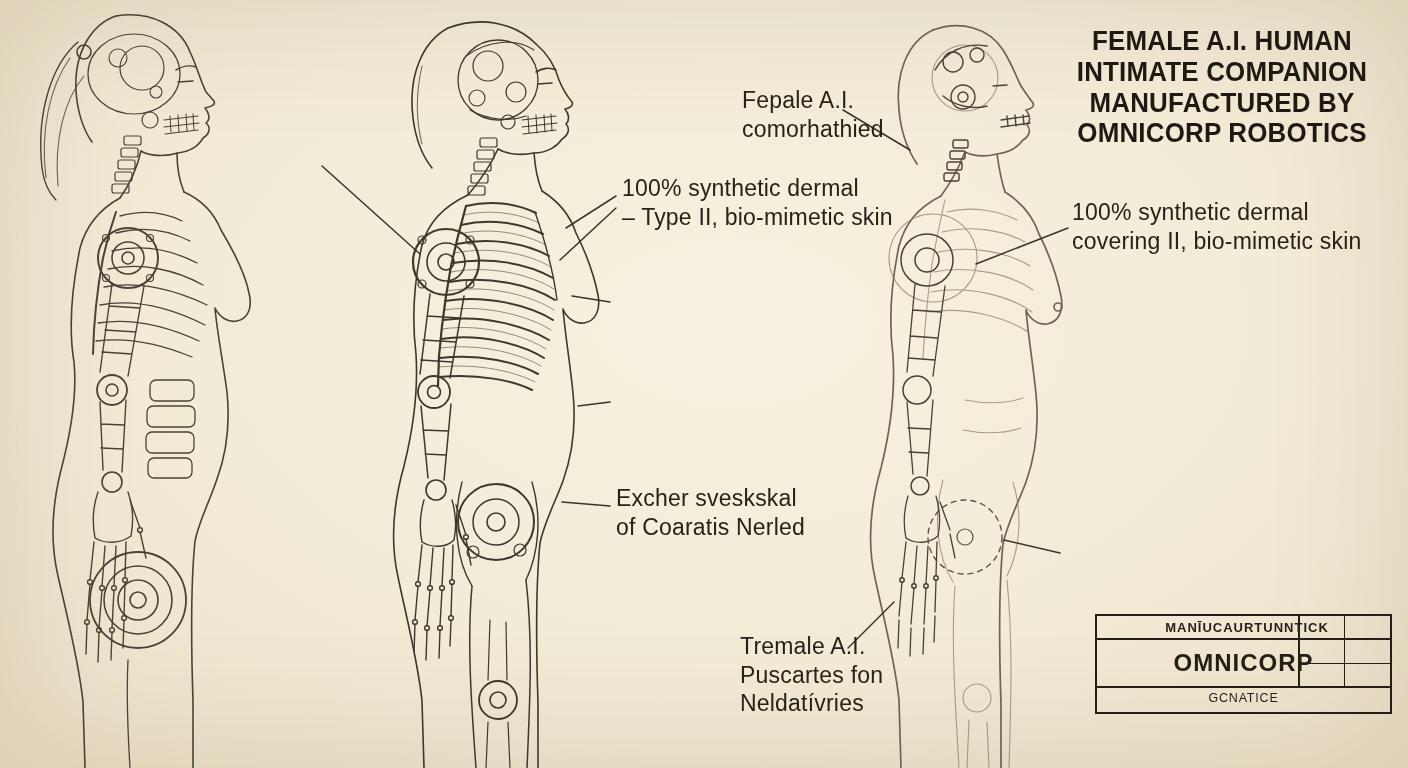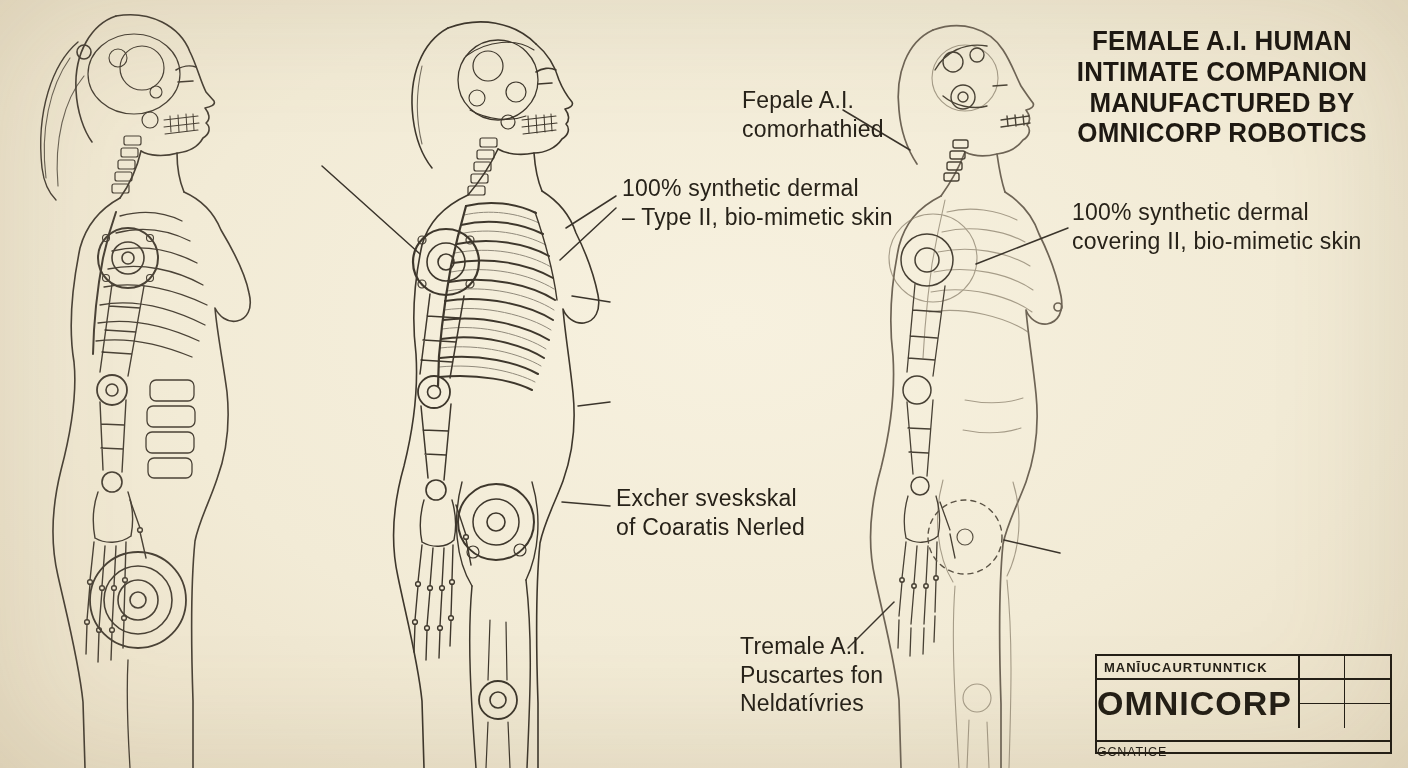--- a/index.html
+++ b/index.html
@@ -25,26 +25,26 @@
 
   .main-title {
     position:absolute; left:1042px; top:26px; width:360px;
     text-align:center; font-weight:bold; font-size:27px; line-height:1.14;
     color:#1e1912; letter-spacing:.2px;
     transform:scaleX(.96); transform-origin:50% 0;
   }
   .main-title div { white-space:nowrap; }
 
   .title-block {
-    position:absolute; left:1095px; top:654px; width:297px; height:100px;
-    border:2.5px solid #241f16; color:#241f16;
+    position:absolute; left:1095px; top:614px; width:297px; height:100px;
+    border:2.5px solid #241f16; color:#241f16;text-align:center;
   }
   .tb-row1 { height:24px; border-bottom:2px solid #241f16; font-size:13px; font-weight:bold;
              letter-spacing:1px; line-height:23px; padding-left:7px; }
-  .tb-row2 { height:60px; font-size:34px; font-weight:bold; letter-spacing:1px;
+  .tb-row2 { height:46px; font-size:24px; font-weight:bold; letter-spacing:1px;
              line-height:46px; }
   .tb-row3 { height:23px; border-top:2px solid #241f16; font-size:12.5px;
              letter-spacing:.8px; line-height:21px; padding-left:0; }
   .tb-grid {
     position:absolute; right:0; top:0; width:92px; height:72px;
     border-left:2px solid #241f16;
     display:grid; grid-template-columns:1fr 1fr; grid-template-rows:1fr 1fr 1fr;
   }
   .tb-cell { border-right:1.5px solid #241f16; border-bottom:1.5px solid #241f16; }
   .tb-cell:nth-child(2n) { border-right:none; }

